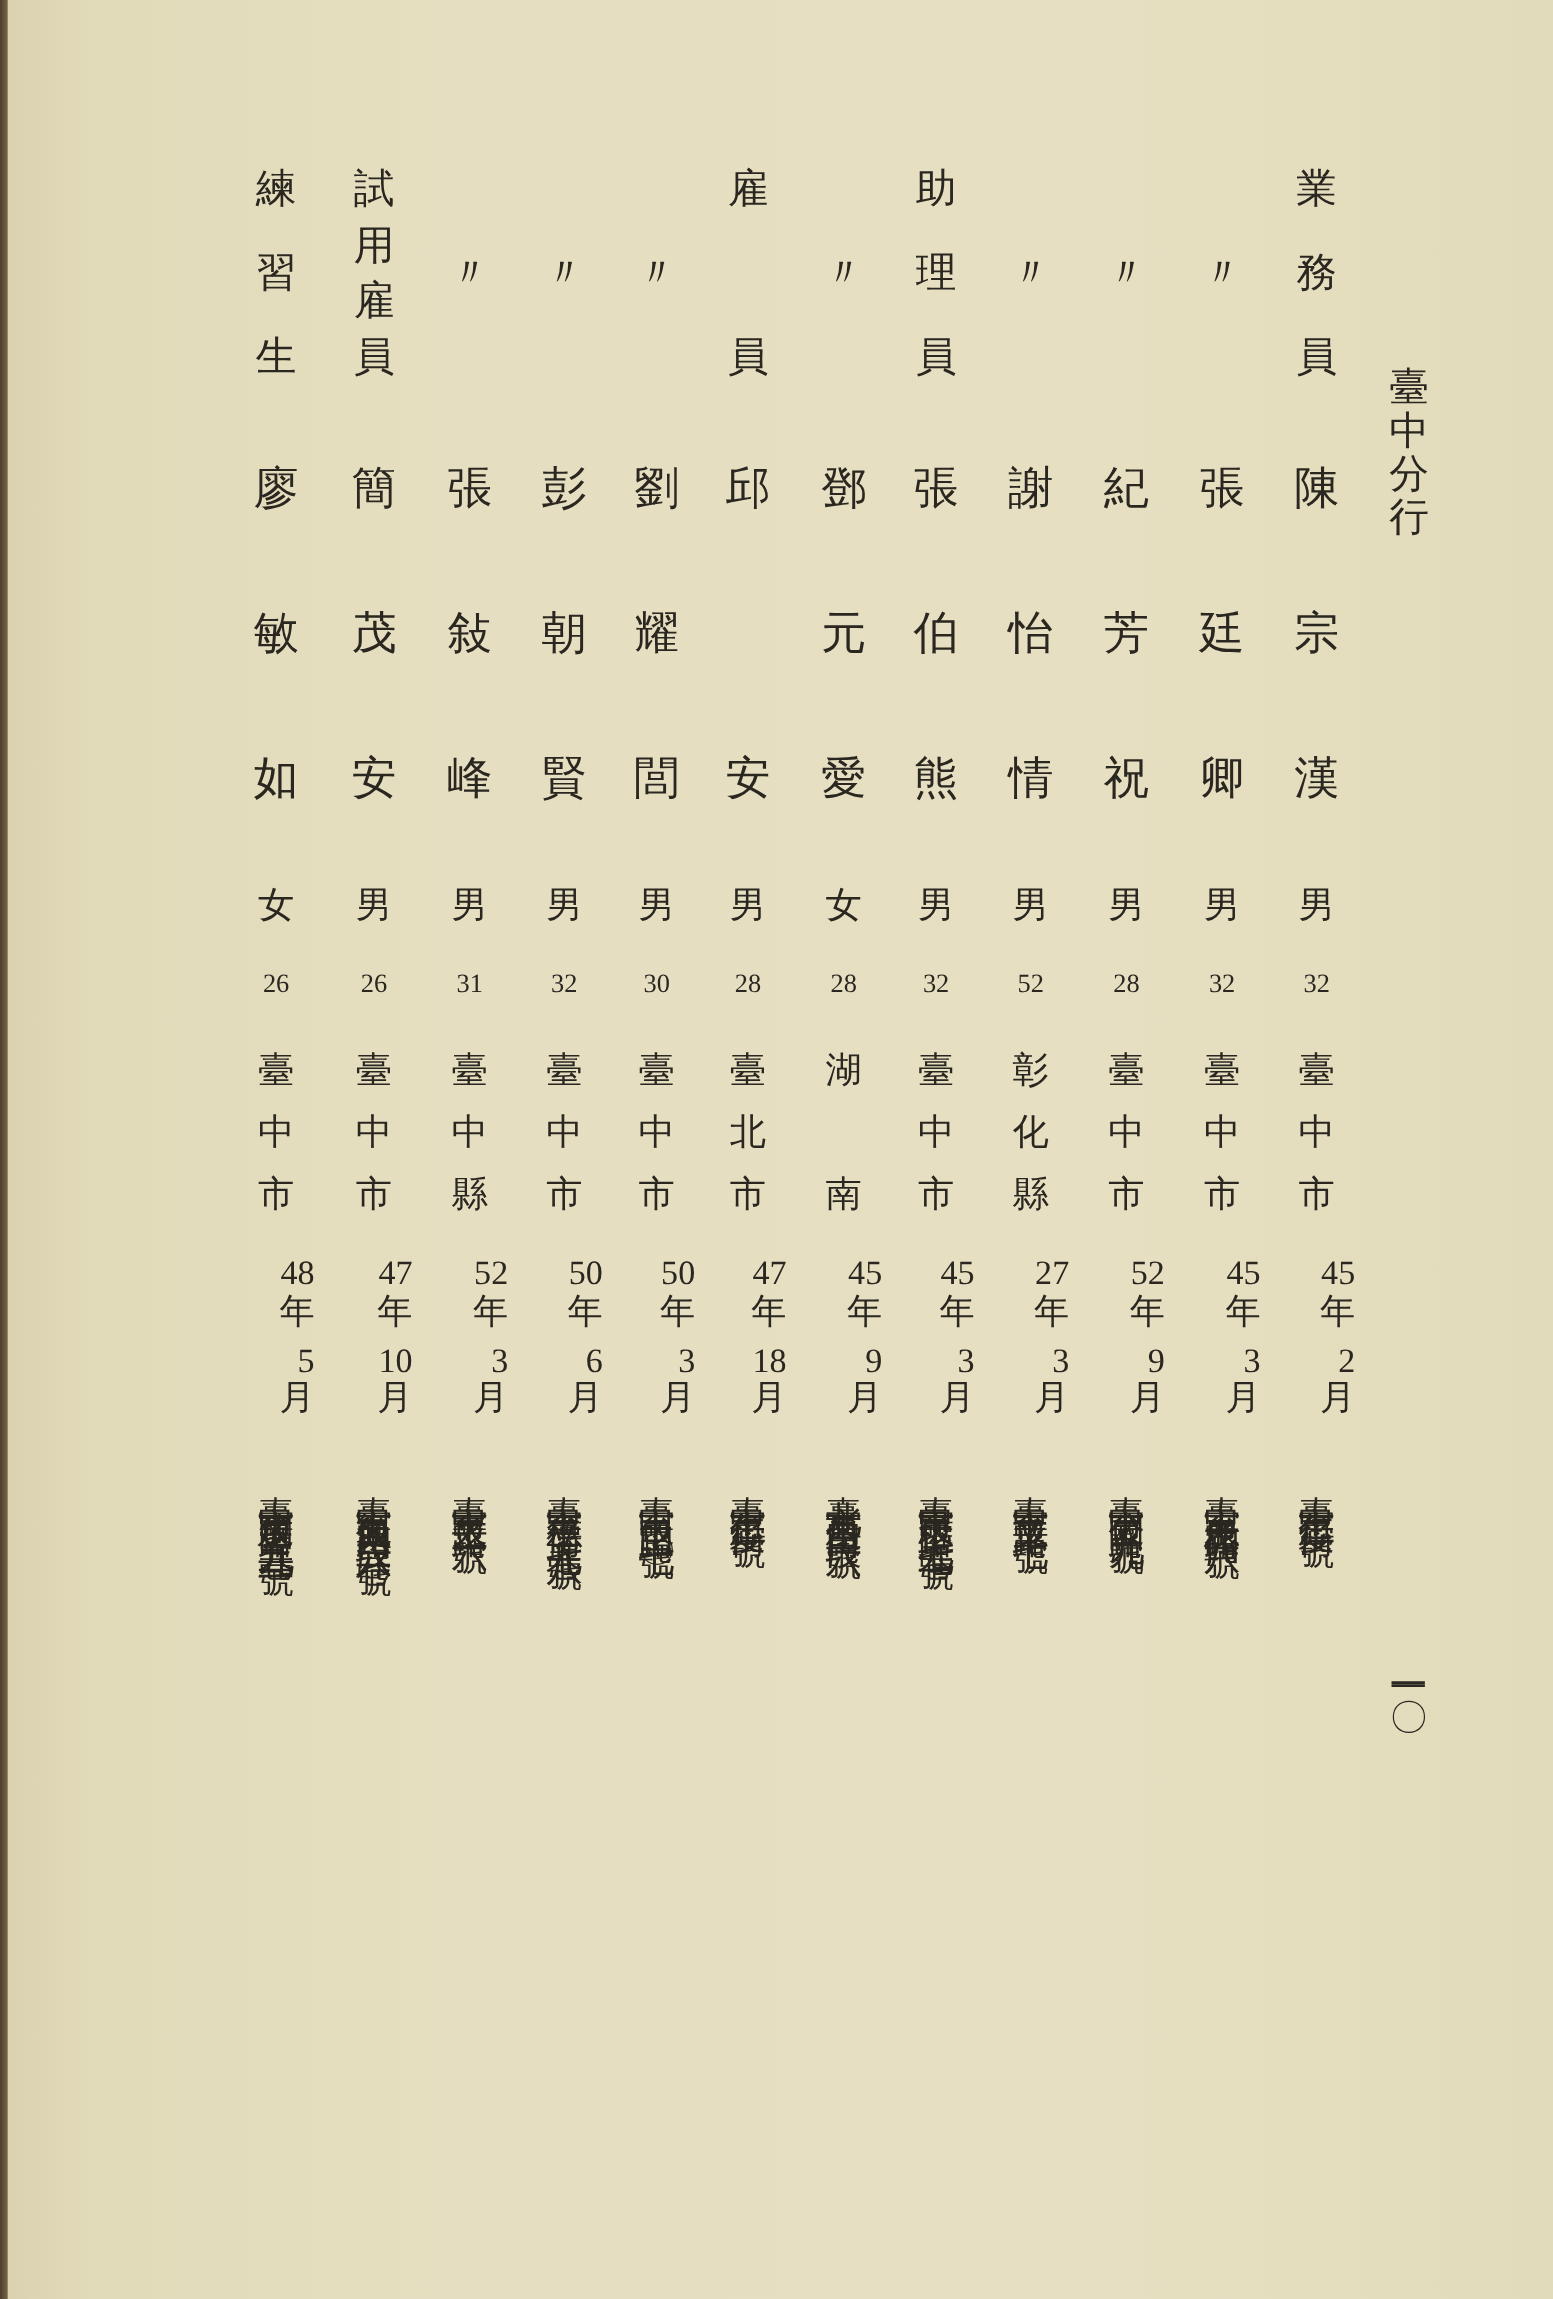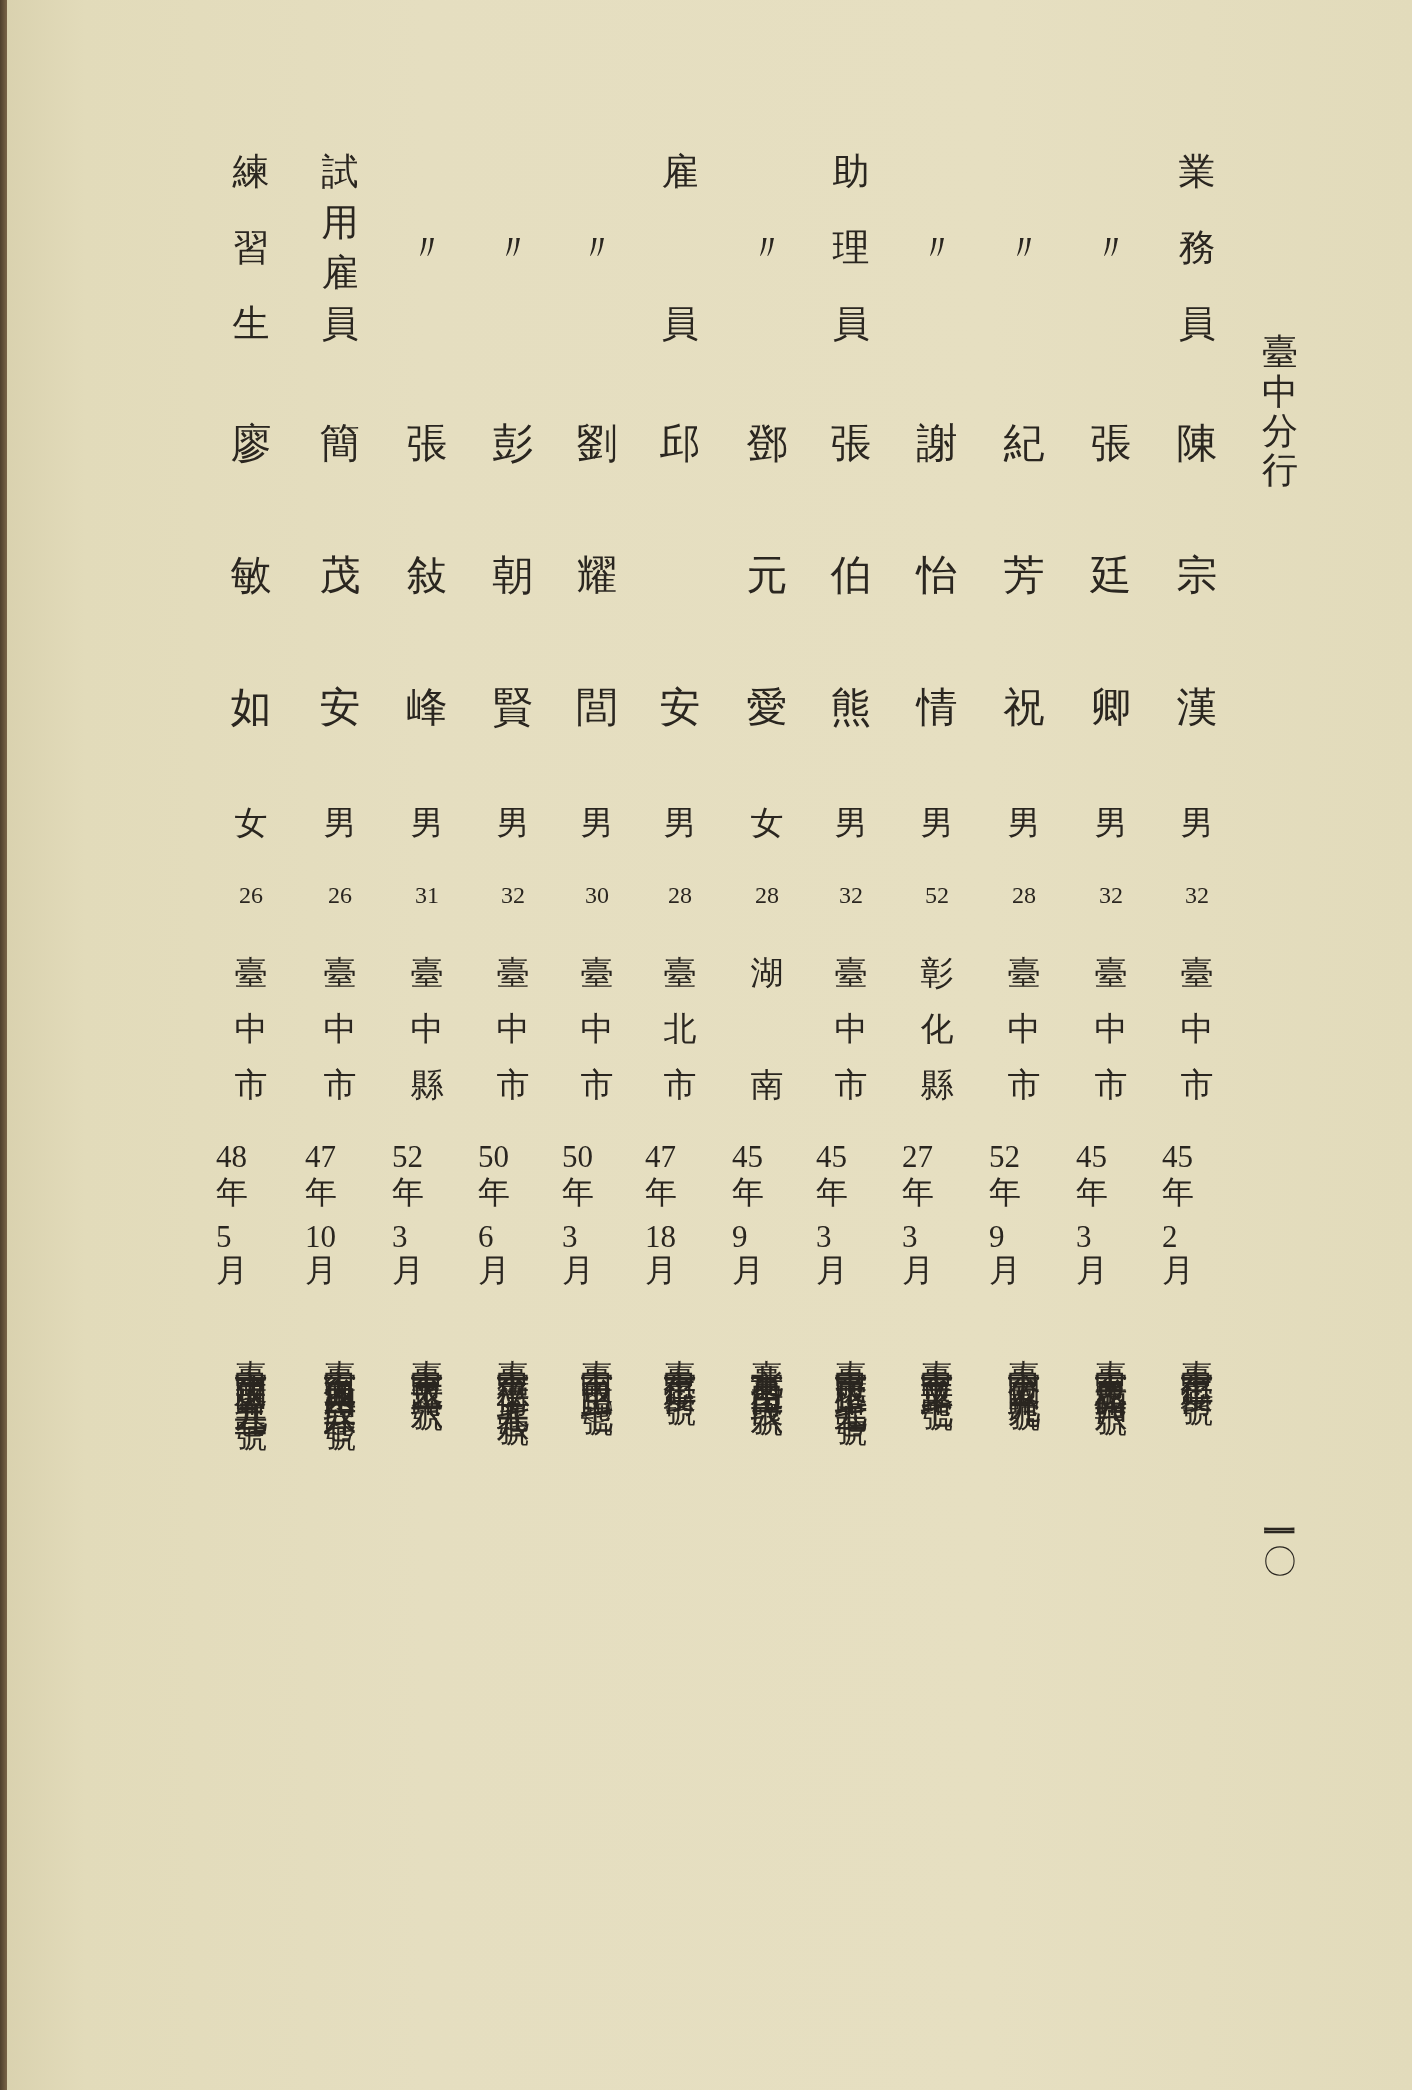--- a/index.html
+++ b/index.html
@@ -28,21 +28,21 @@
     .vj .ch:only-child { margin: auto 0; }
     .title { top: 153px; height: 190px; font-size: 37px; }
     .title .ch { line-height: 38px; height: 38px; }
     .name { top: 421px; height: 308px; font-size: 41px; }
     .name .ch { line-height: 44px; height: 44px; }
     .sex { top: 805px; font-size: 33px; line-height: 36px; }
     .age { top: 877px; font-size: 24px; line-height: 36px; font-family: "Liberation Serif", serif; }
     .origin { top: 955px; height: 148px; font-size: 33px; }
     .origin .ch { line-height: 36px; height: 36px; }
     .date { top: 1140px; height: 150px; }
-    .date span { position: absolute; left: 0; width: 70px; text-align: left; display: block; }
+    .date span { position: absolute; left: 0; width: 70px; text-align: right; display: block; }
     .dy { top: 0; font-size: 31px; line-height: 34px; font-family: "Liberation Serif", serif; }
     .du1 { top: 35px; font-size: 32px; line-height: 34px; }
     .dm { top: 80px; font-size: 31px; line-height: 34px; font-family: "Liberation Serif", serif; }
     .du2 { top: 113px; font-size: 32px; line-height: 34px; }
     .addr {
       top: 1333px; width: 70px; text-align: start;
       writing-mode: vertical-rl; font-size: 33px; letter-spacing: 5px; line-height: 70px;
     }
   </style>
 </head>

